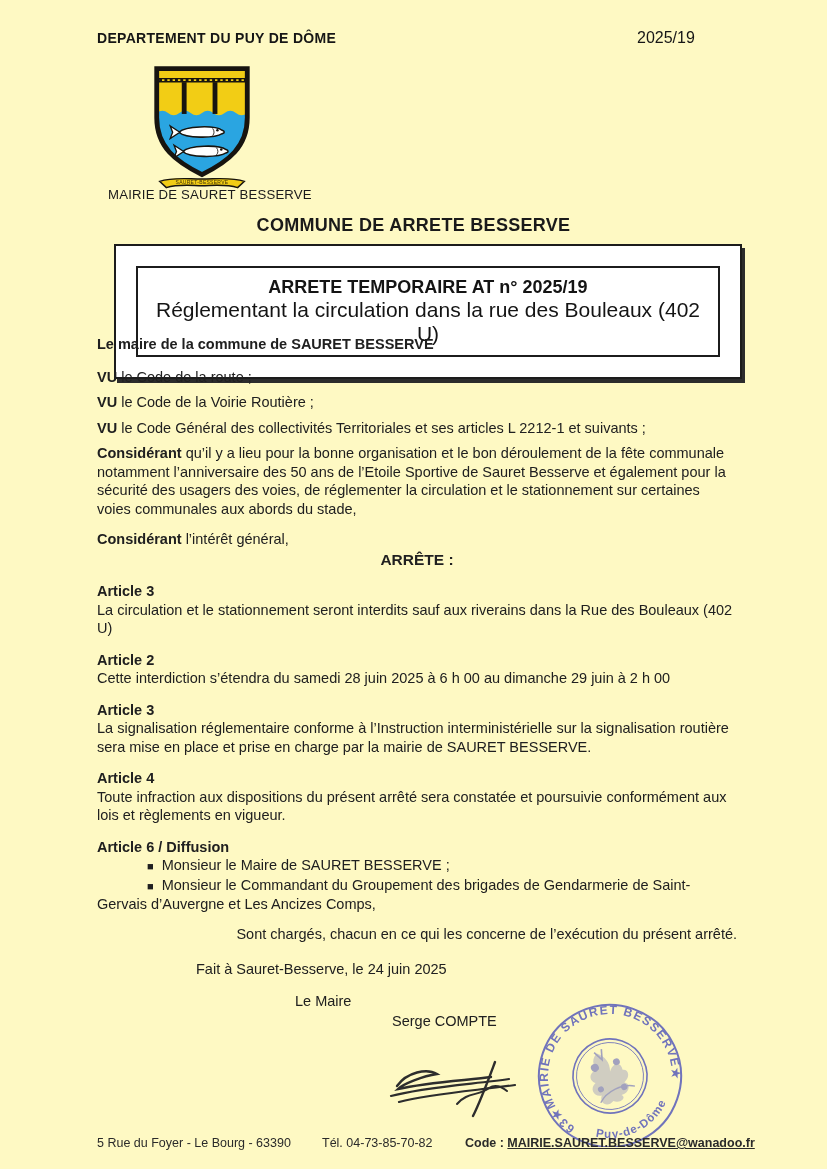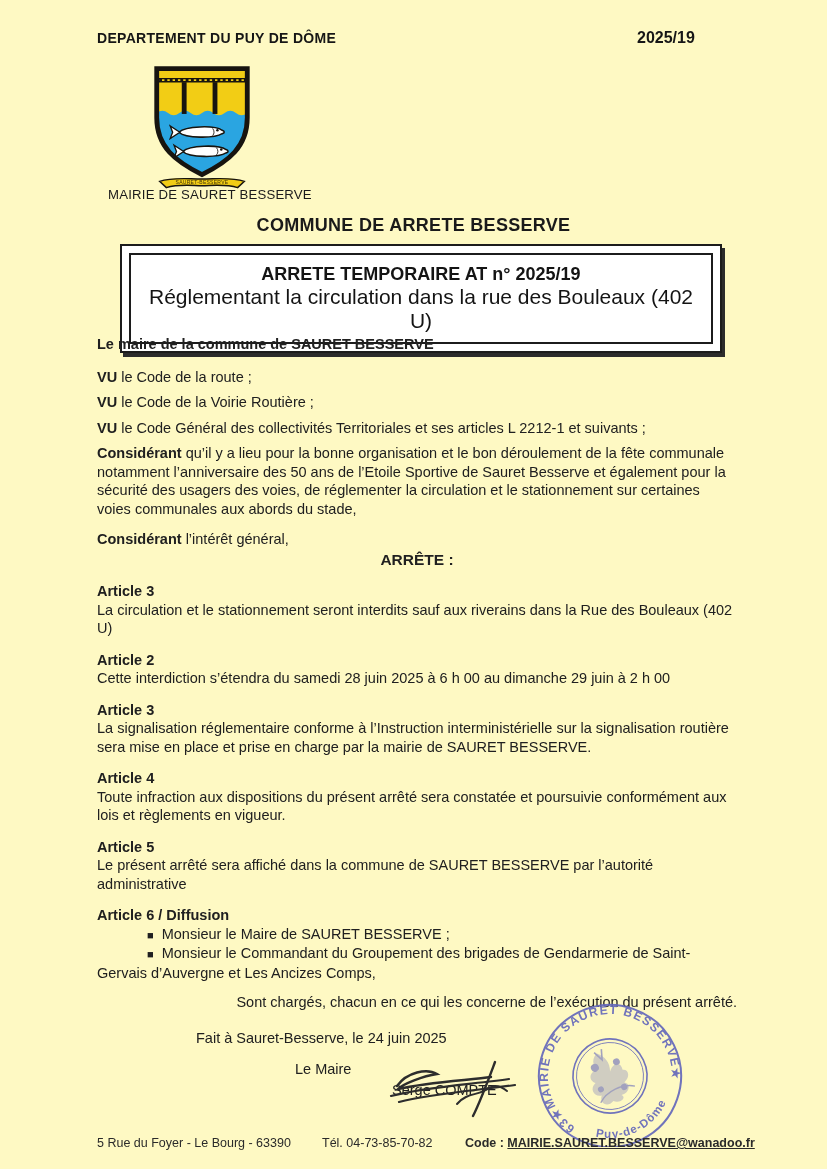--- a/index.html
+++ b/index.html
@@ -5,27 +5,27 @@
   html,body{margin:0;padding:0;background:#9a9a9a;}
   .page{
     position:relative;width:827px;height:1169px;margin:0 auto;
     background:#fef9c3;overflow:hidden;
     font-family:"Liberation Sans","DejaVu Sans",sans-serif;
     color:#1d1d1d;
   }
   .bold{font-weight:bold;}
   
   .dept{position:absolute;left:97px;top:30px;font-size:14px;font-weight:bold;letter-spacing:.3px;color:#161616;}
-  .docnum{position:absolute;left:637px;top:29px;font-size:16px;font-weight:bold;color:#161616;}
+  .docnum{position:absolute;left:637px;top:29px;font-size:16px;font-weight:normal;color:#161616;}
   
   .crest{position:absolute;left:148px;top:60px;}
   .mairie-caption{position:absolute;left:108px;top:187px;font-size:13.2px;letter-spacing:.2px;color:#1b1b1b;}
   
   .commune-title{position:absolute;left:0;top:215px;width:827px;text-align:center;font-size:18px;font-weight:bold;letter-spacing:.3px;color:#1a1a1a;}
-  .titlebox{position:absolute;left:120px;top:244px;width:584px;border:2px solid #1c1c1c;box-shadow:3px 4px 0 #2c2c2c;padding:7px;background:#fff;}
+  .titlebox{position:absolute;left:114px;top:244px;width:584px;border:2px solid #1c1c1c;box-shadow:3px 4px 0 #2c2c2c;padding:20px;background:#fff;}
   .titlebox-inner{border:2px solid #1c1c1c;text-align:center;padding:9px 8px 9px;}
   .titlebox .t1{font-size:18px;font-weight:bold;color:#141414;}
   .titlebox .t2{font-size:21px;font-weight:normal;color:#141414;}
   
   .bodycol{position:absolute;left:97px;top:335px;width:640px;font-size:14.5px;line-height:18.5px;color:#202020;}
   .bodycol p{margin:0;}
   .opening{font-weight:bold;margin-bottom:14px !important;}
   .vu{margin-bottom:7px !important;}
   .vu:last-of-type{margin-bottom:9px !important;}
   .considerant1{margin-bottom:12px !important;}
@@ -130,24 +130,20 @@
       <p class="a-text">Cette interdiction s’étendra du samedi 28 juin 2025 à 6 h 00 au dimanche 29 juin à 2 h 00</p>
     </div>
     <div class="article">
       <p class="a-title">Article 3</p>
       <p class="a-text">La signalisation réglementaire conforme à l’Instruction interministérielle sur la signalisation routière sera mise en place et prise en charge par la mairie de SAURET BESSERVE.</p>
     </div>
     <div class="article">
       <p class="a-title">Article 4</p>
       <p class="a-text">Toute infraction aux dispositions du présent arrêté sera constatée et poursuivie conformément aux lois et règlements en vigueur.</p>
     </div>
-    <div class="article">
-      <p class="a-title">Article 5</p>
-      <p class="a-text">Le présent arrêté sera affiché dans la commune de SAURET BESSERVE par l’autorité administrative</p>
-    </div>
 
     <div class="article">
       <p class="a-title">Article 6 / Diffusion</p>
       <p class="bullet"><span class="sq">■</span>&nbsp; <span>Monsieur le Maire de SAURET BESSERVE ;</span></p>
       <p class="bullet"><span class="sq">■</span>&nbsp; <span>Monsieur le Commandant du Groupement des brigades de Gendarmerie de Saint-Gervais d’Auvergne et Les Ancizes Comps,</span></p>
     </div>
 
     <p class="closing">Sont chargés, chacun en ce qui les concerne de l’exécution du présent arrêté.</p>
     <p class="place-date">Fait à Sauret-Besserve, le 24 juin 2025</p>
     <p class="role">Le Maire</p>

